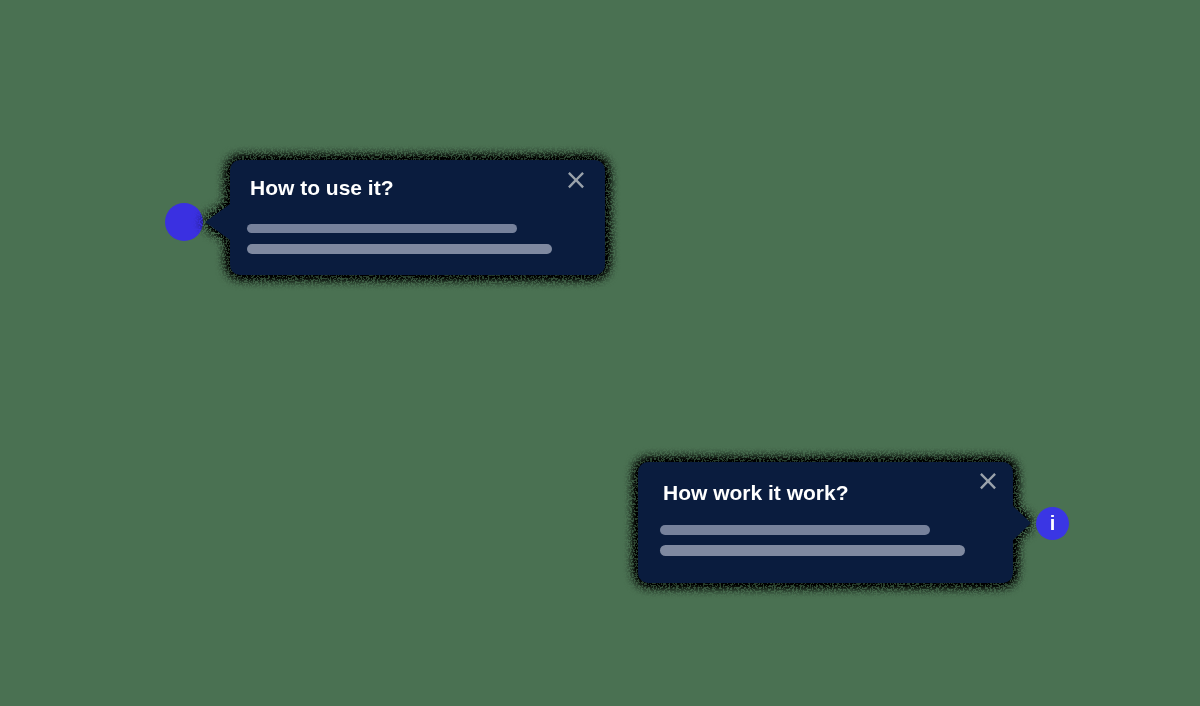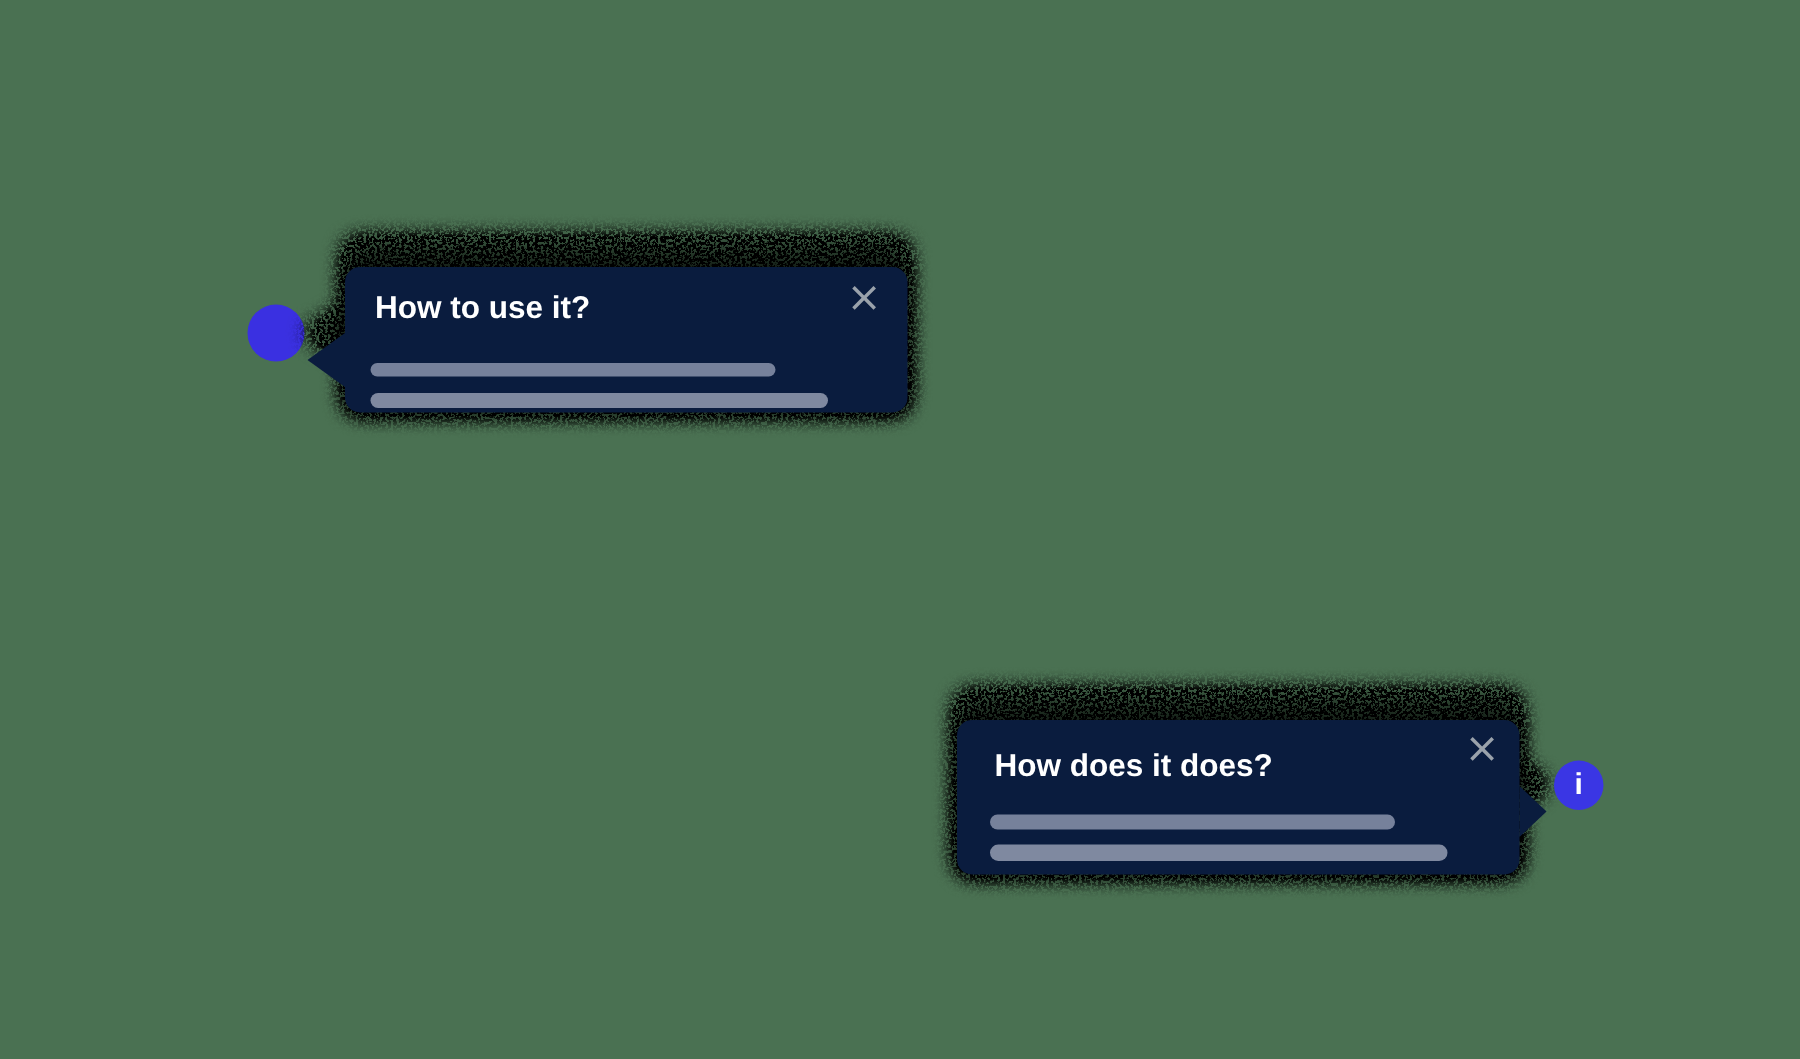--- a/index.html
+++ b/index.html
@@ -12,21 +12,20 @@
   }
   .tooltip{position:absolute;}
   .tooltip.t1{left:230px;top:160px;width:375px;height:115px;}
   .tooltip.t2{left:638px;top:462px;width:375px;height:121px;}
   .grain{position:absolute;left:-40px;top:-40px;pointer-events:none;}
   .body{
     position:absolute;inset:0;
     background:var(--tooltip-bg,#0a1c3e);
     border-radius:10px;
     box-shadow:0 0 7px 4px rgba(0,0,0,0.40);
-    margin-top:18px;
   }
   .arrow{position:absolute;width:0;height:0;}
   .t1 .arrow{
     left:-25px;top:44px;
     border-top:18px solid transparent;
     border-bottom:18px solid transparent;
     border-right:25px solid var(--tooltip-bg,#0a1c3e);
   }
   .t2 .arrow{
     right:-18px;top:44px;
@@ -131,21 +130,21 @@
 
   <div class="tooltip t2">
     <svg class="grain" width="455" height="201" aria-hidden="true">
       <g filter="url(#dissolve)" fill="#000000">
         <rect x="40" y="40" width="375" height="121" rx="10"></rect>
         <path d="M433 101 L411 84 L411 118 Z"></path>
       </g>
     </svg>
     <div class="body">
       <div class="arrow"></div>
-      <h3 class="title">How does it does?</h3>
+      <h3 class="title">How work it work?</h3>
       <button class="close">
           <span>×</span>
         </button>
       <div class="line l1"></div>
       <div class="line l2"></div>
     </div>
   </div>
 
   <div class="hotspot info">
     <span class="glyph">i</span>

